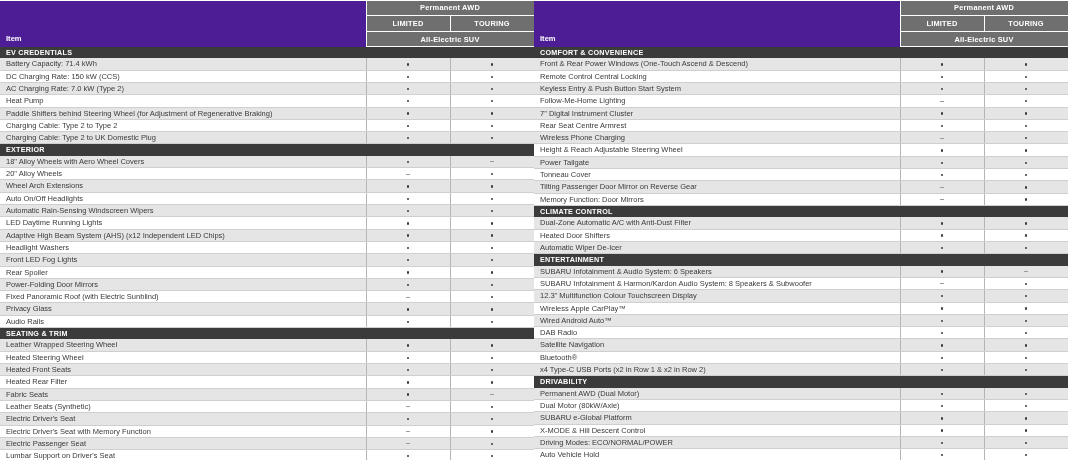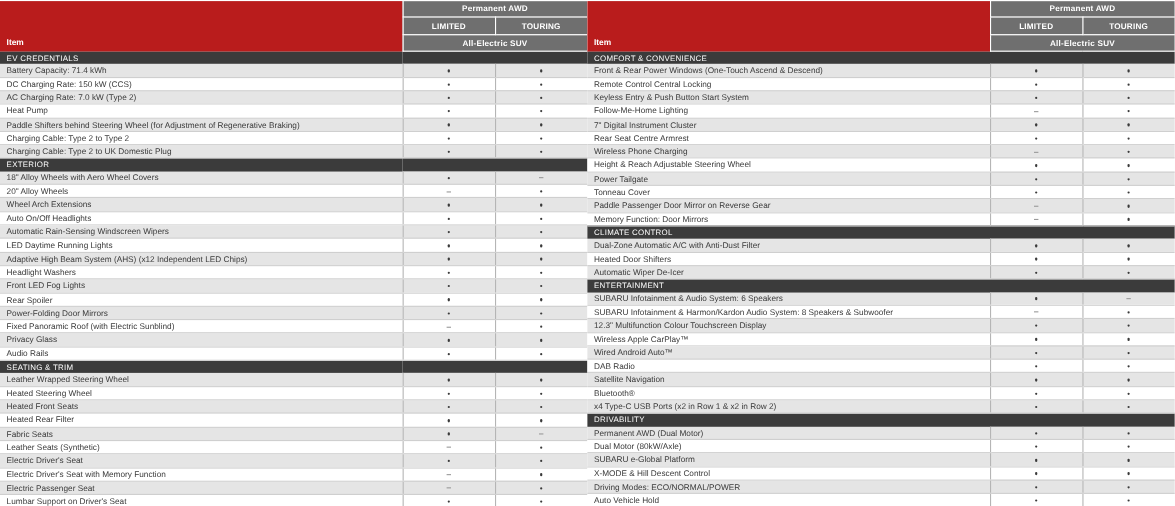--- a/index.html
+++ b/index.html
@@ -26,37 +26,37 @@
     font-size:7.4px;font-weight:bold;
     letter-spacing:.2px;
     text-align:center;
     border:1px solid #ffffff;
     padding:0;
     height:11px;
     line-height:11px;
     white-space:nowrap;
   }
   .hdr-item{
-    background:#b91c1c;color:#ffffff;
+    background:#4c1d95;color:#ffffff;
     font-size:7.6px;font-weight:bold;
     text-align:left;
     padding:12px 0 0 6px;
     border:none;
     vertical-align:bottom;
     height:34px;
   }
   .hdr-item span{display:block;padding-bottom:4px;}
   .hdr-awd{height:11px;}
   .hdr-sub{height:12px;}
   .hdr-body{height:11px;}
 
   
   .section-band td{
     background:#3b3b3b;color:#ffffff;
-    font-size:7.2px;font-weight:normal;
+    font-size:7.2px;font-weight:bold;
     letter-spacing:.25px;
     padding:0 0 0 6px;
     height:11.4px;line-height:11.4px;
     border:none;
     white-space:nowrap;
   }
   .section-band td.band-blank{background:#3b3b3b;}
 
   
   tr.data td{
@@ -355,21 +355,21 @@
           <td class="item">Power Tailgate</td>
           <td class="mark"><span class="dot"></span></td>
           <td class="mark"><span class="dot"></span></td>
         </tr>
         <tr class="data plain">
           <td class="item">Tonneau Cover</td>
           <td class="mark"><span class="dot"></span></td>
           <td class="mark"><span class="dot"></span></td>
         </tr>
         <tr class="data alt">
-          <td class="item">Paddle Passenger Door Mirror on Reverse Gear</td>
+          <td class="item">Tilting Passenger Door Mirror on Reverse Gear</td>
           <td class="mark"><span class="dash"></span></td>
           <td class="mark"><span class="dot"></span></td>
         </tr>
         <tr class="data plain">
           <td class="item">Memory Function: Door Mirrors</td>
           <td class="mark"><span class="dash"></span></td>
           <td class="mark"><span class="dot"></span></td>
         </tr>
         <tr class="section-band">
           <td>CLIMATE CONTROL</td>

